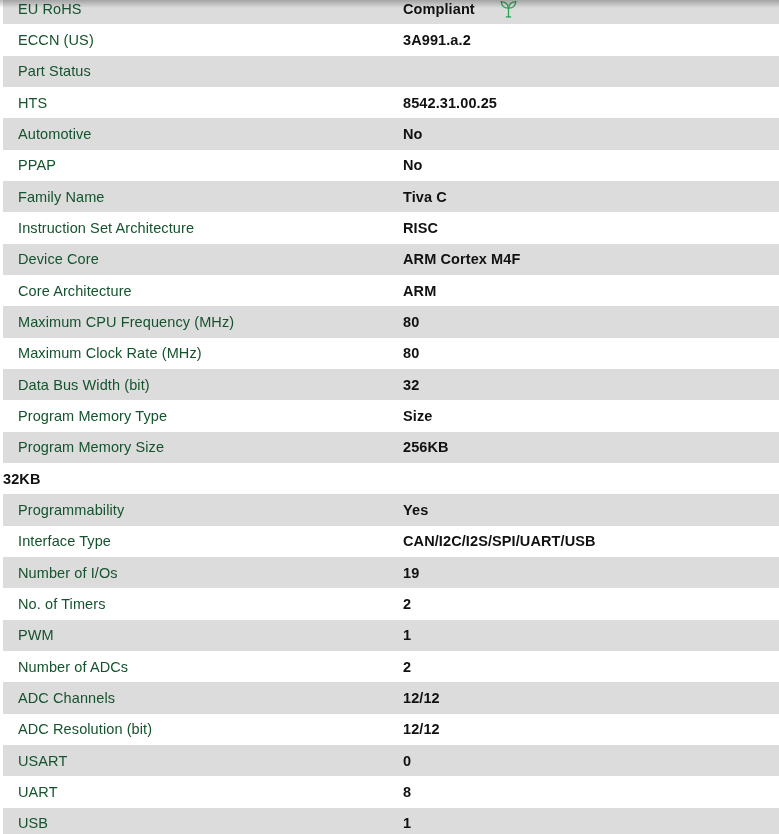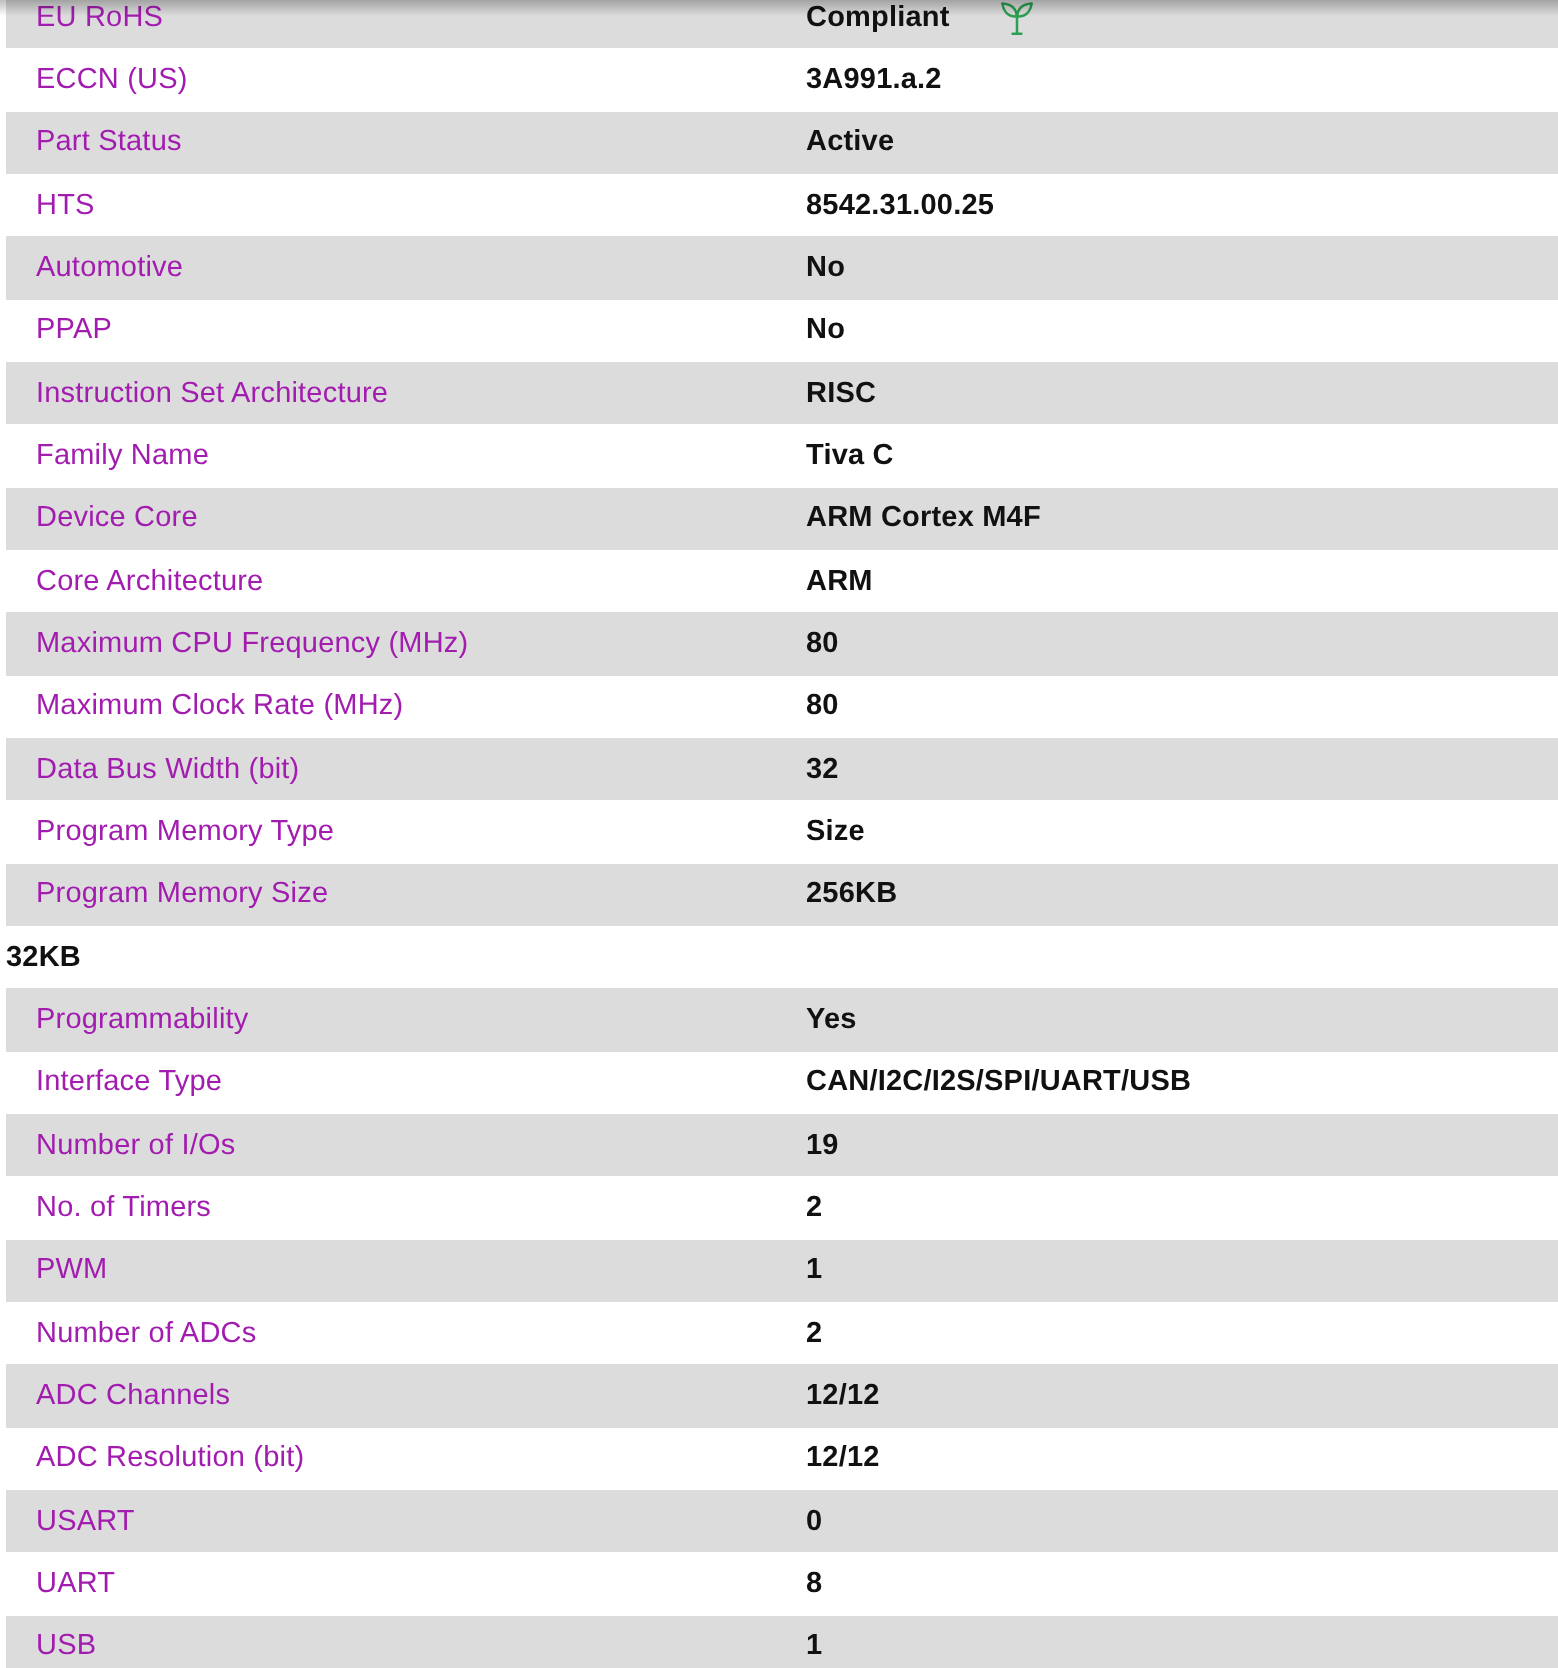--- a/index.html
+++ b/index.html
@@ -34,21 +34,21 @@
     height: 31.33px;
     background: #ffffff;
   }
   .spec-row:nth-child(odd) {
     background: #dcdcdc;
   }
   .label-cell {
     width: 400px;
     box-sizing: border-box;
     padding-left: 15px;
-    color: #a21caf;
+    color: #14532d;
     font-size: 14.5px;
     font-weight: 400;
     letter-spacing: 0.1px;
     white-space: nowrap;
   }
   .value-cell {
     flex: 1;
     display: flex;
     align-items: center;
     gap: 24px;
@@ -95,24 +95,20 @@
   <div class="spec-row">
     <div class="label-cell">ECCN (US)</div>
     <div class="value-cell">
       <span>3A991.a.2</span>
 
     </div>
   </div>
 
   <div class="spec-row">
     <div class="label-cell">Part Status</div>
-    <div class="value-cell">
-      <span>Active</span>
-
-    </div>
   </div>
 
   <div class="spec-row">
     <div class="label-cell">HTS</div>
     <div class="value-cell">
       <span>8542.31.00.25</span>
 
     </div>
   </div>
 
@@ -126,31 +122,31 @@
 
   <div class="spec-row">
     <div class="label-cell">PPAP</div>
     <div class="value-cell">
       <span>No</span>
 
     </div>
   </div>
 
   <div class="spec-row">
+    <div class="label-cell">Family Name</div>
+    <div class="value-cell">
+      <span>Tiva C</span>
+
+    </div>
+  </div>
+
+  <div class="spec-row">
     <div class="label-cell">Instruction Set Architecture</div>
     <div class="value-cell">
       <span>RISC</span>
-
-    </div>
-  </div>
-
-  <div class="spec-row">
-    <div class="label-cell">Family Name</div>
-    <div class="value-cell">
-      <span>Tiva C</span>
 
     </div>
   </div>
 
   <div class="spec-row">
     <div class="label-cell">Device Core</div>
     <div class="value-cell">
       <span>ARM Cortex M4F</span>
 
     </div>

